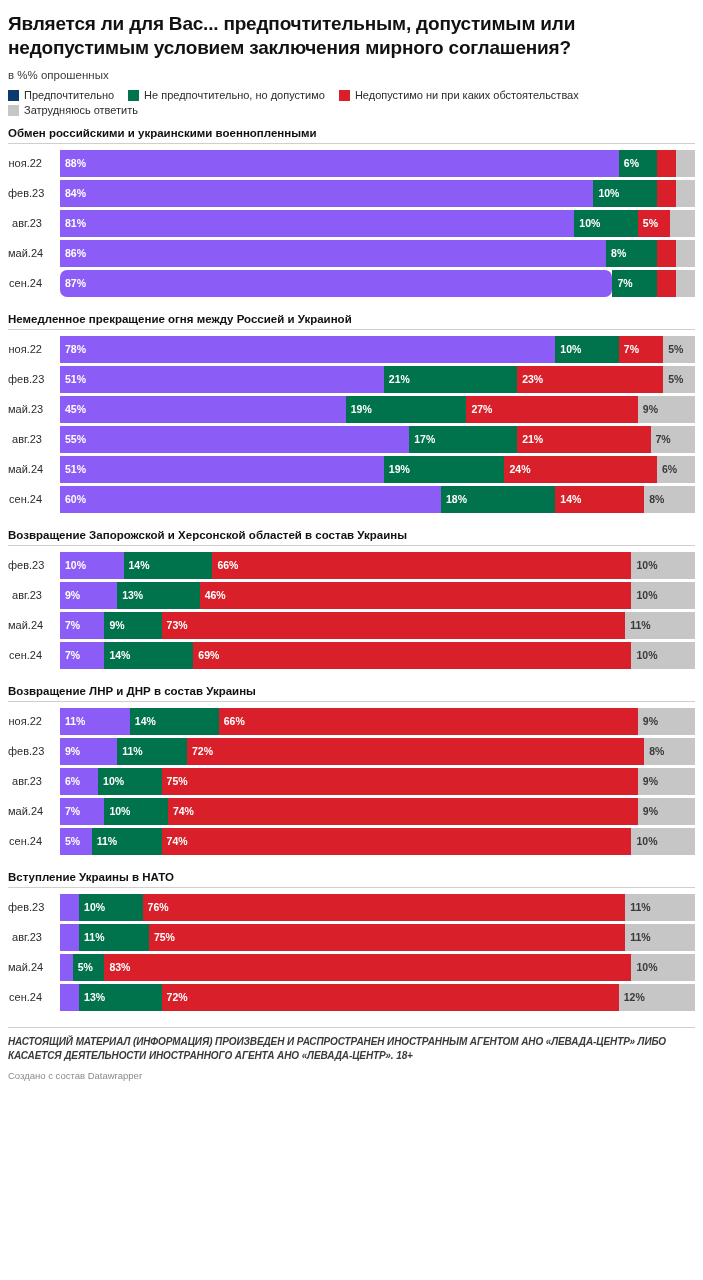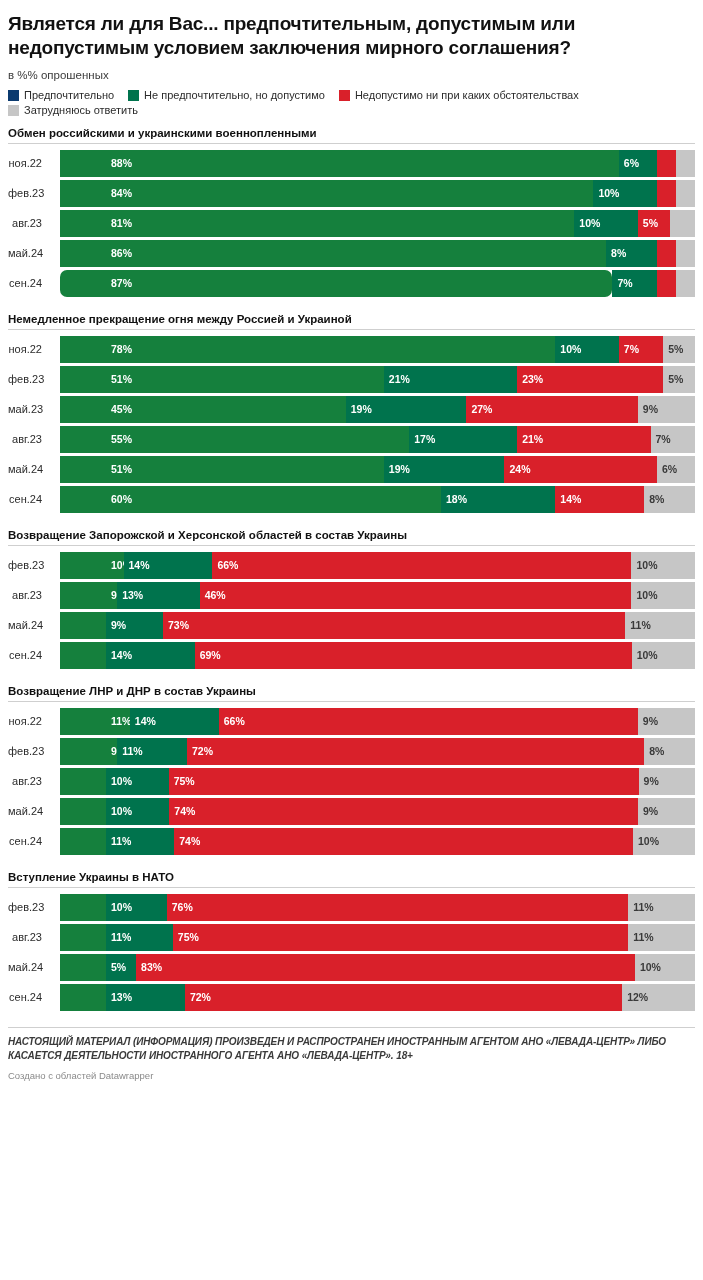--- a/index.html
+++ b/index.html
@@ -89,21 +89,21 @@
     position: relative;
     display: flex;
     align-items: center;
     font-size: 10.5px;
     font-weight: bold;
     color: #ffffff;
     overflow: visible;
     white-space: nowrap;
   }
   .seg .lbl { padding-left: 5px; }
-  .seg.dark  { background: #15803d; padding-left: 46px; }
+  .seg.dark  { background: #8b5cf6; }
   .seg.green { background: #00734d; }
   .seg.red   { background: #d9202a; }
   .seg.grey  { background: #c6c6c6; color: #3a3a3a; }
   .footer {
     margin-top: 12px;
     border-top: 1px solid #cfcfcf;
     padding-top: 7px;
   }
   .disclaimer {
     font-size: 10px;
@@ -541,16 +541,16 @@
             <div class="seg grey " style="width: 12%;">
               <span class="lbl">12%</span>
             </div>
           </div>
         </div>
       </div>
     </div>
 
   <div class="footer">
     <div class="disclaimer">НАСТОЯЩИЙ МАТЕРИАЛ (ИНФОРМАЦИЯ) ПРОИЗВЕДЕН И РАСПРОСТРАНЕН ИНОСТРАННЫМ АГЕНТОМ АНО «ЛЕВАДА-ЦЕНТР» ЛИБО КАСАЕТСЯ ДЕЯТЕЛЬНОСТИ ИНОСТРАННОГО АГЕНТА АНО «ЛЕВАДА-ЦЕНТР». 18+</div>
-    <div class="credit">Создано с областей Datawrapper</div>
+    <div class="credit">Создано с состав Datawrapper</div>
   </div>
 
 </div>
 
 </body></html>

